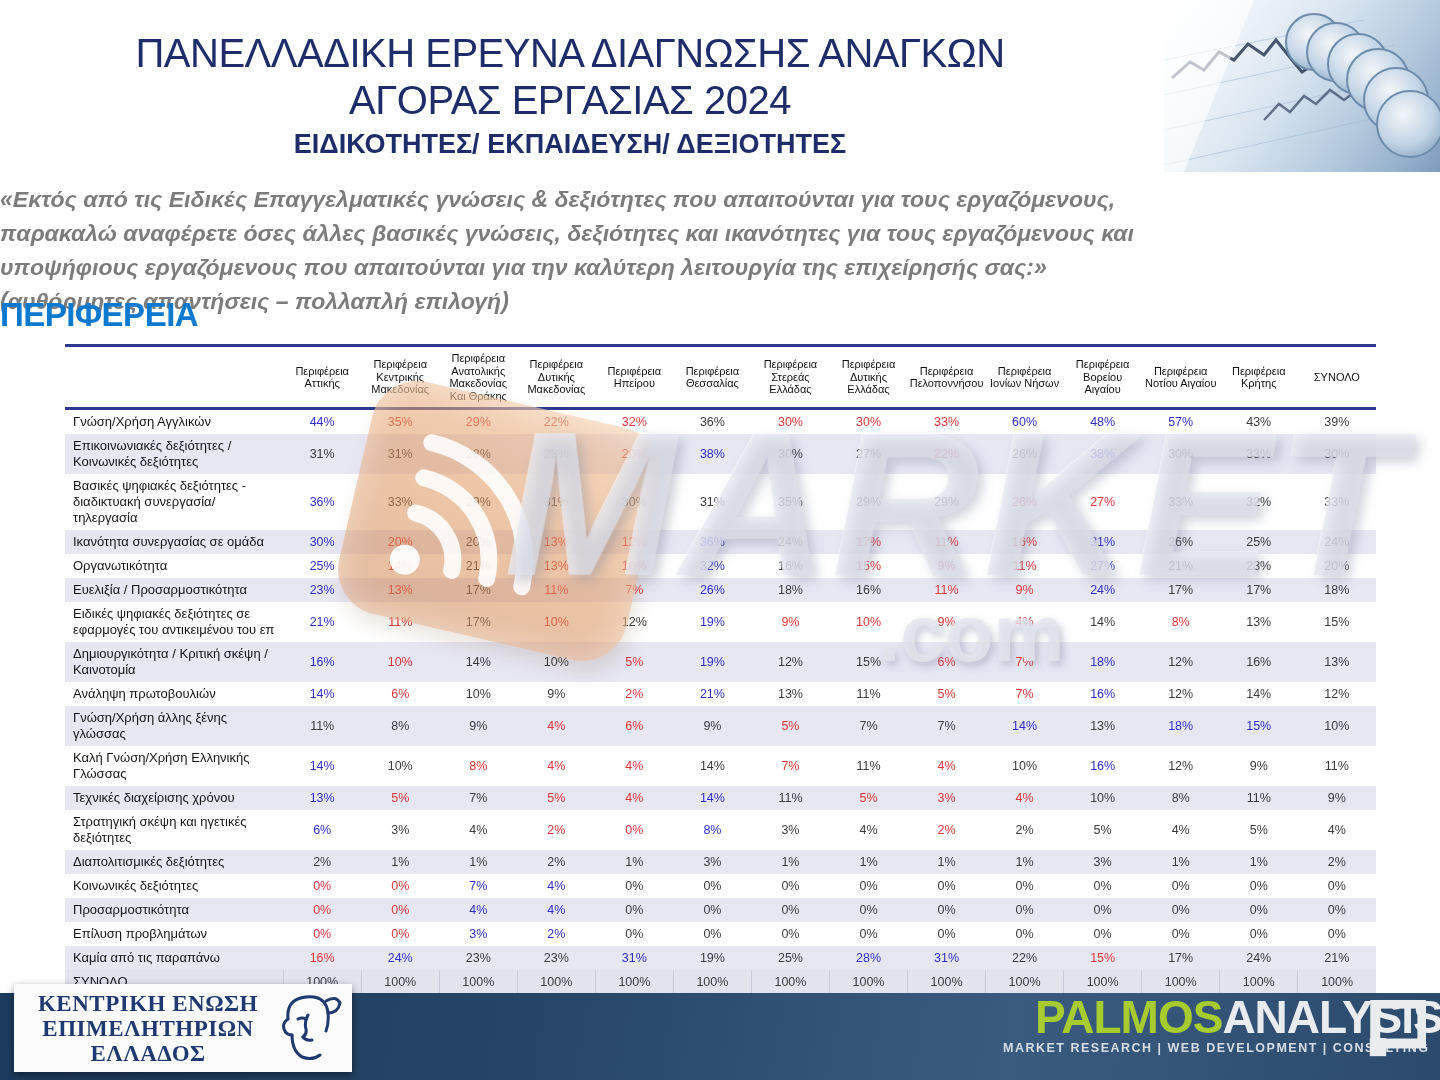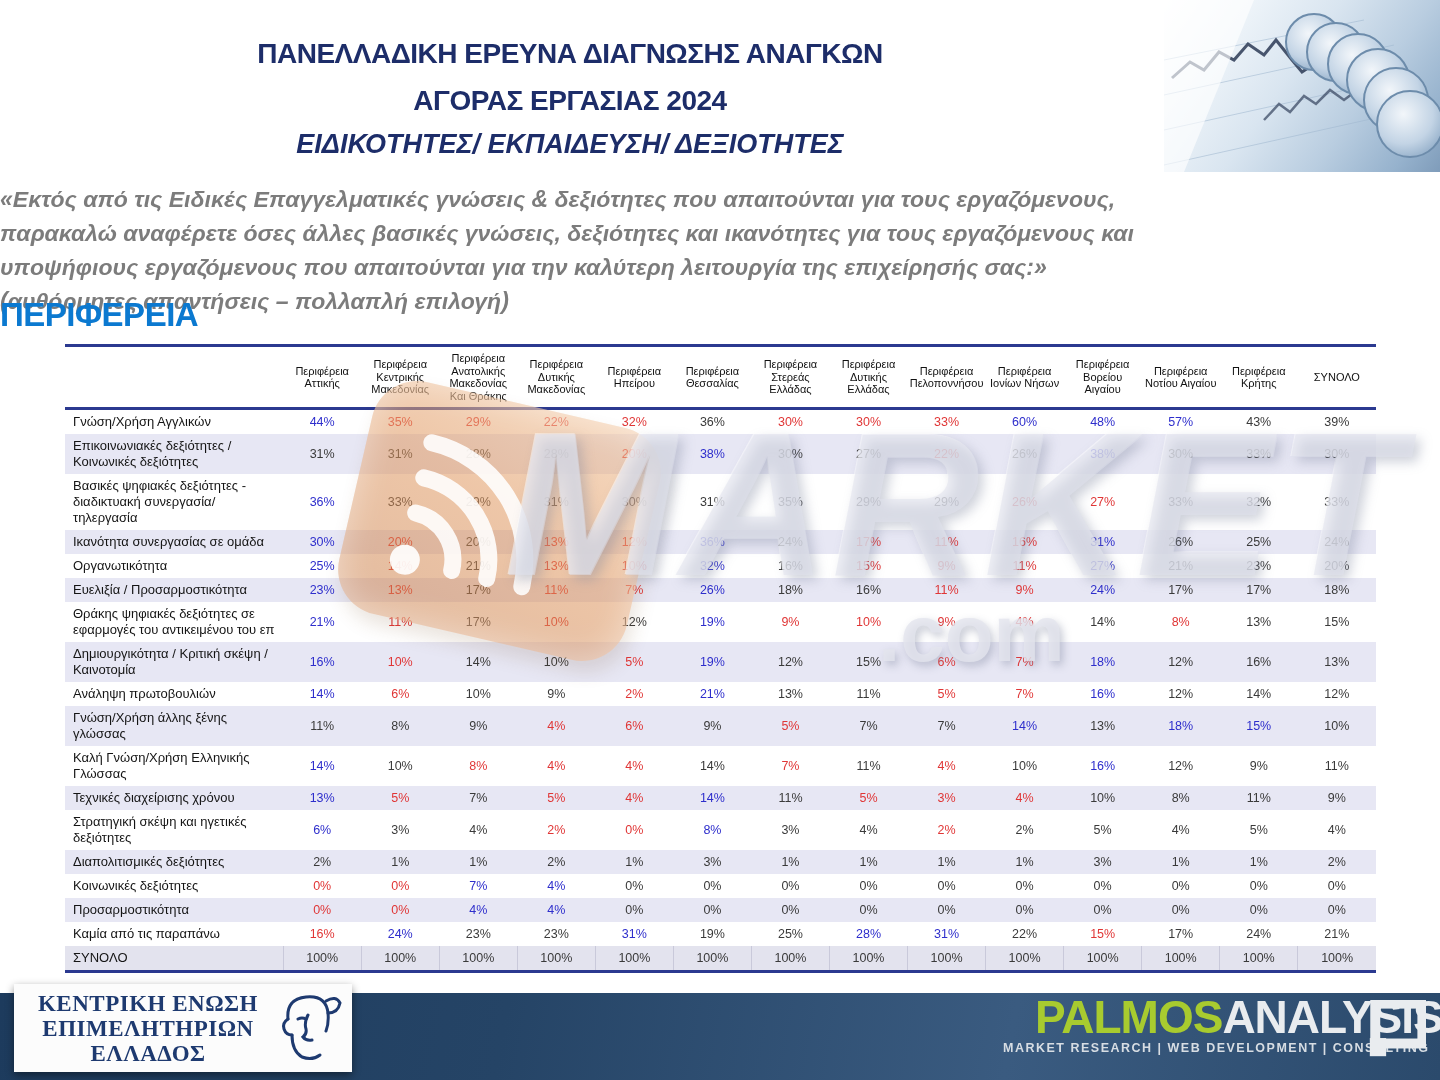--- a/index.html
+++ b/index.html
@@ -8,22 +8,22 @@
     background:#ffffff;font-family:"Liberation Sans", sans-serif;
   }
   
   .photo{
     position:absolute;right:0;top:0;width:276px;height:172px;
     background:linear-gradient(125deg,#ffffff 0%,#eef4f9 22%,#d9e5f0 45%,#b9cde0 68%,#96b2cd 88%,#7f9cba 100%);
   }
   .photo svg{position:absolute;left:0;top:0;}
   
   .titles{position:absolute;left:0;top:30px;width:1140px;text-align:center;color:#1d2d69;z-index:2;}
-  .title-line{font-size:28px;font-weight:bold;line-height:47px;letter-spacing:-0.5px;}
-  .subtitle{font-size:27px;font-weight:bold;font-style:italic;margin-top:5px;}
+  .title-line{font-size:40px;font-weight:normal;line-height:47px;letter-spacing:-0.5px;}
+  .subtitle{font-size:27px;font-weight:bold;margin-top:5px;}
   .quote{position:absolute;left:0;top:182px;width:1440px;z-index:2;
     color:#7c7c7c;font-size:23px;font-weight:bold;font-style:italic;line-height:34px;}
   .section-title{position:absolute;left:0;top:296px;width:1390px;text-align:left;z-index:2;
     color:#0b79d0;font-size:33px;font-weight:bold;letter-spacing:-0.5px;}
   
   .table-wrap{position:absolute;left:65px;top:344px;width:1311px;z-index:1;}
   table{border-collapse:collapse;width:100%;
     border-top:3px solid #2b3990;border-bottom:3px solid #2b3990;}
   thead th{
     border-bottom:3px solid #2b3990;font-weight:400;font-size:11px;line-height:12.5px;
@@ -252,21 +252,21 @@
           <td class="value v-k">18%</td>
           <td class="value v-k">16%</td>
           <td class="value v-r">11%</td>
           <td class="value v-r">9%</td>
           <td class="value v-b">24%</td>
           <td class="value v-k">17%</td>
           <td class="value v-k">17%</td>
           <td class="value v-k">18%</td>
         </tr>
         <tr>
-          <td class="label">Θράκης ψηφιακές δεξιότητες σε εφαρμογές του αντικειμένου του επ</td>
+          <td class="label">Ειδικές ψηφιακές δεξιότητες σε εφαρμογές του αντικειμένου του επ</td>
           <td class="value v-b">21%</td>
           <td class="value v-r">11%</td>
           <td class="value v-k">17%</td>
           <td class="value v-r">10%</td>
           <td class="value v-k">12%</td>
           <td class="value v-b">19%</td>
           <td class="value v-r">9%</td>
           <td class="value v-r">10%</td>
           <td class="value v-r">9%</td>
           <td class="value v-r">4%</td>
@@ -410,20 +410,37 @@
           <td class="value v-k">0%</td>
           <td class="value v-k">0%</td>
           <td class="value v-k">0%</td>
         </tr>
         <tr>
           <td class="label">Προσαρμοστικότητα</td>
           <td class="value v-r">0%</td>
           <td class="value v-r">0%</td>
           <td class="value v-b">4%</td>
           <td class="value v-b">4%</td>
+          <td class="value v-k">0%</td>
+          <td class="value v-k">0%</td>
+          <td class="value v-k">0%</td>
+          <td class="value v-k">0%</td>
+          <td class="value v-k">0%</td>
+          <td class="value v-k">0%</td>
+          <td class="value v-k">0%</td>
+          <td class="value v-k">0%</td>
+          <td class="value v-k">0%</td>
+          <td class="value v-k">0%</td>
+        </tr>
+        <tr>
+          <td class="label">Επίλυση προβλημάτων</td>
+          <td class="value v-r">0%</td>
+          <td class="value v-r">0%</td>
+          <td class="value v-b">3%</td>
+          <td class="value v-b">2%</td>
           <td class="value v-k">0%</td>
           <td class="value v-k">0%</td>
           <td class="value v-k">0%</td>
           <td class="value v-k">0%</td>
           <td class="value v-k">0%</td>
           <td class="value v-k">0%</td>
           <td class="value v-k">0%</td>
           <td class="value v-k">0%</td>
           <td class="value v-k">0%</td>
           <td class="value v-k">0%</td>

